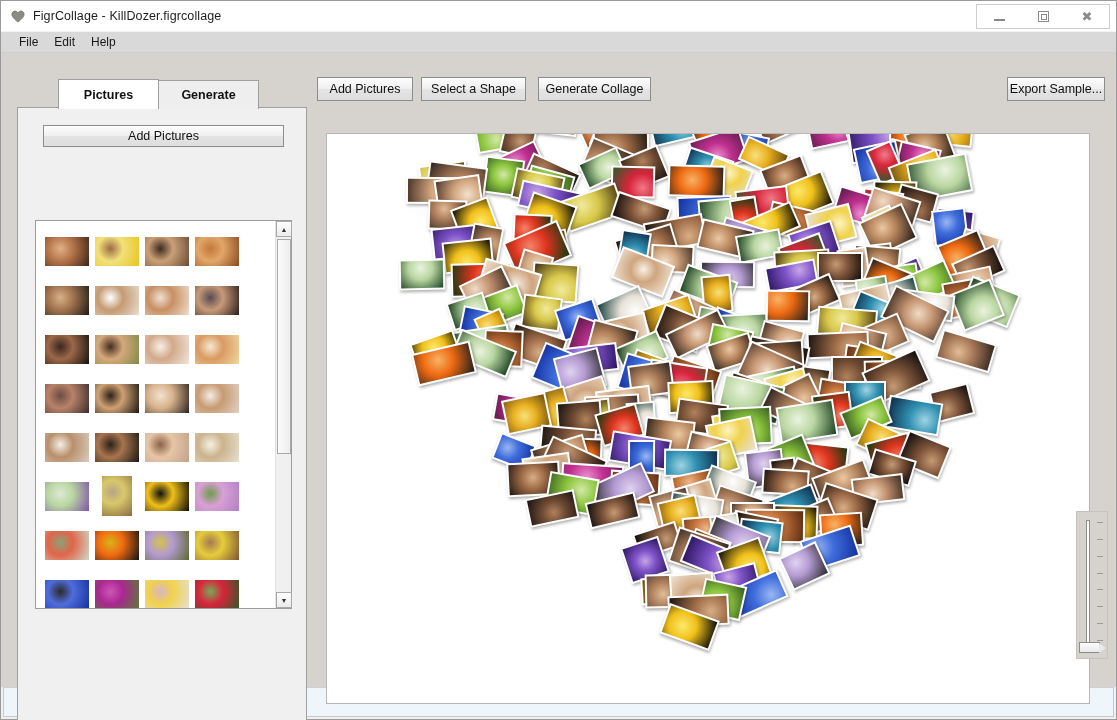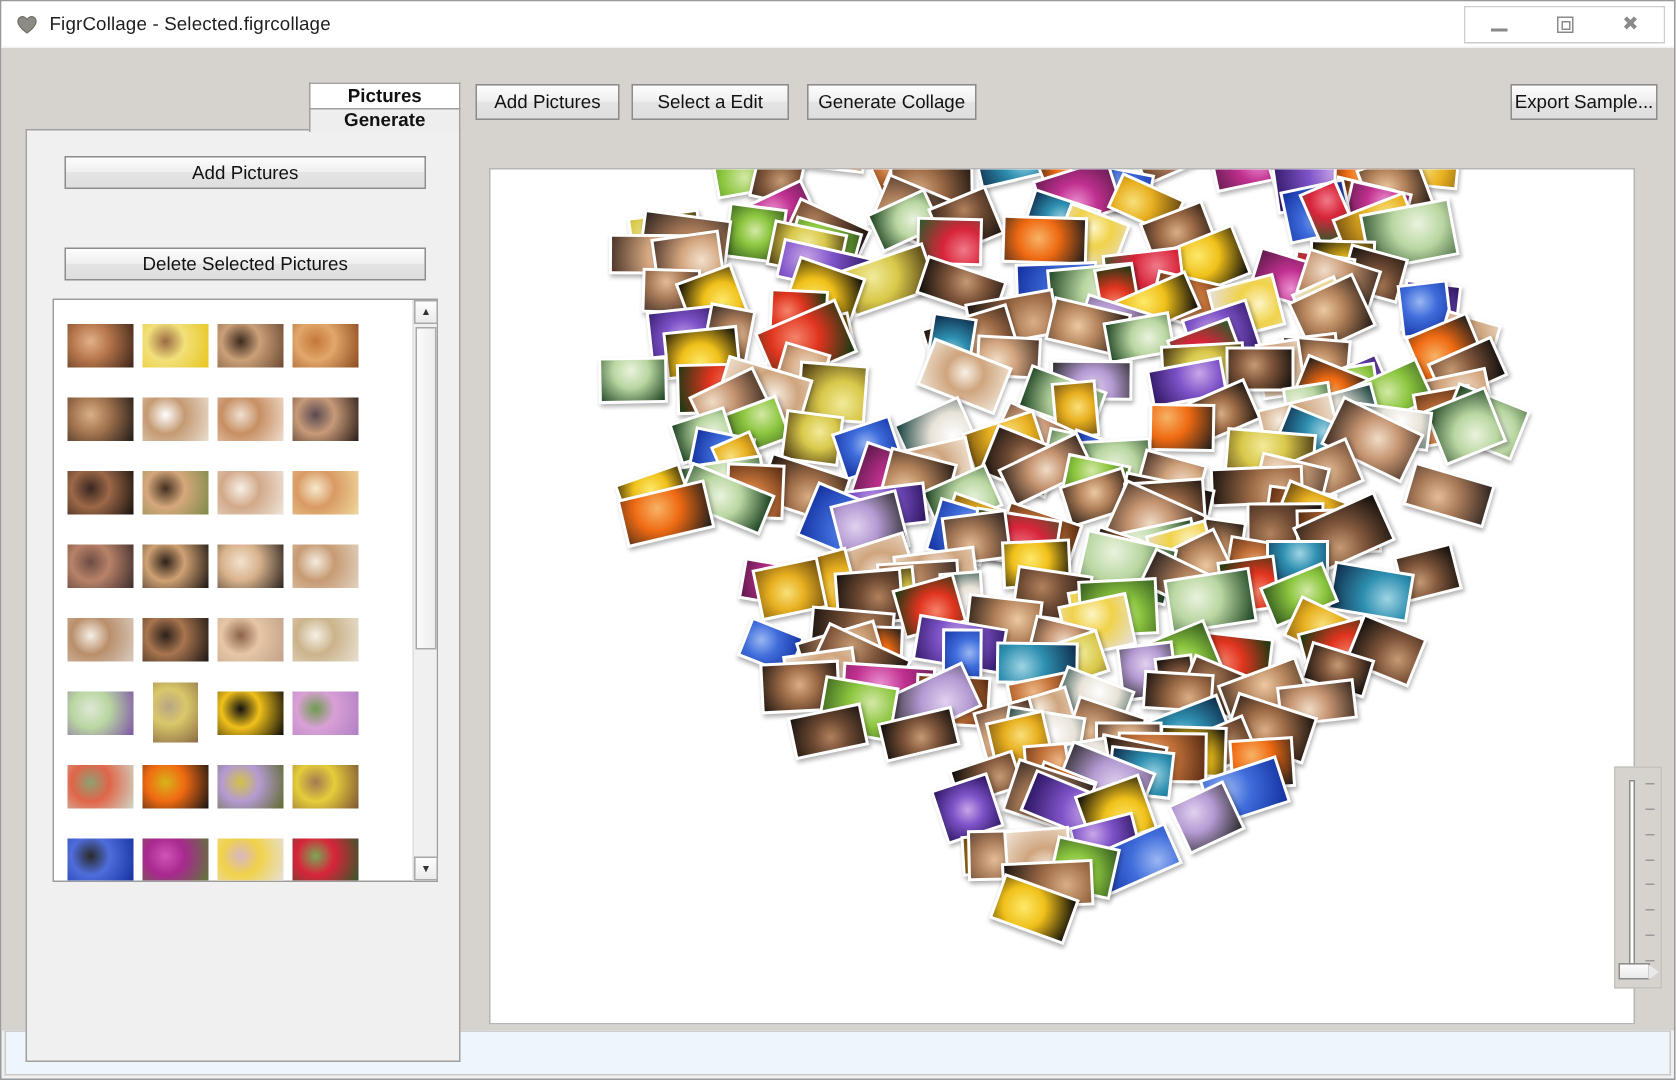--- a/index.html
+++ b/index.html
@@ -78,21 +78,21 @@
 
   
   .left-panel {
     position: absolute;
     left: 16px; top: 23px;
     width: 290px; height: 653px;
   }
   .tabstrip {
     position: absolute; left: 0; top: 0;
     height: 33px; width: 100%;
-    display: flex; align-items: flex-end; flex-direction: column;
+    display: flex; align-items: flex-end;
   }
   .tab {
     height: 30px;
     min-width: 101px;
     background: #ffffff;
     border: 1px solid #a0a0a0;
     border-bottom: none;
     display: flex; align-items: center; justify-content: center;
     font-size: 12.5px; color: #111;
     font-weight: bold;
@@ -304,35 +304,40 @@
 <body>
 
 <div class="window">
 
   <div class="titlebar">
     <div class="app-icon">
       <svg width="16" height="16" viewBox="0 0 16 16">
         <path d="M8 14 C2 9.5 1 6.5 2.6 4.3 C4 2.4 6.6 2.8 8 5 C9.4 2.8 12 2.4 13.4 4.3 C15 6.5 14 9.5 8 14 Z" fill="#8c8c84" stroke="#6e6e66" stroke-width="0.8"></path>
       </svg>
     </div>
-    <div class="title-text">FigrCollage - Selected.figrcollage</div>
+    <div class="title-text">FigrCollage - KillDozer.figrcollage</div>
 
     <div class="winbuttons">
       <div class="winbtn">
           <span class="g-min"></span>
         </div>
       <div class="winbtn">
           <span class="g-max"></span>
         </div>
       <div class="winbtn">
           <span class="g-close">✖</span>
         </div>
     </div>
   </div>
 
+  <div class="menubar">
+    <div class="menuitem">File</div>
+    <div class="menuitem">Edit</div>
+    <div class="menuitem">Help</div>
+  </div>
 
   <div class="body-area">
 
     <div class="left-panel">
 
       <div class="tabstrip">
         <div class="tab first">
           <span>Pictures</span>
         </div>
         <div class="tab inactive">
@@ -340,23 +345,20 @@
         </div>
       </div>
 
       <div class="tabpage">
 
         <div class="btn add-pictures-side">
           <span>Add Pictures</span>
         </div>
 
 
-        <div class="btn delete-sel">
-          <span>Delete Selected Pictures</span>
-        </div>
 
         <div class="thumbs-wrap">
           <div class="thumbs-grid" id="thumbs-grid">
               <div class="thumb-cell">
                 <div class="thumb" style="background: radial-gradient(circle at 35% 40%, rgb(226, 176, 137) 0%, rgb(181, 117, 74) 38%, rgb(59, 35, 24) 100%);"></div>
               </div>
               <div class="thumb-cell">
                 <div class="thumb" style="background: radial-gradient(circle at 35% 40%, rgb(156, 107, 69) 0%, rgb(242, 224, 122) 38%, rgb(232, 197, 29) 100%);"></div>
               </div>
               <div class="thumb-cell">
@@ -458,21 +460,21 @@
         </div>
 
       </div>
     </div>
 
     <div class="toolbar">
       <div class="btn tb-btn tb-add">
         <span>Add Pictures</span>
       </div>
       <div class="btn tb-btn tb-shape">
-        <span>Select a Edit</span>
+        <span>Select a Shape</span>
       </div>
       <div class="btn tb-btn tb-gen">
         <span>Generate Collage</span>
       </div>
       <div class="btn tb-btn tb-export">
         <span>Export Sample...</span>
       </div>
     </div>
 
     <div class="canvas">

